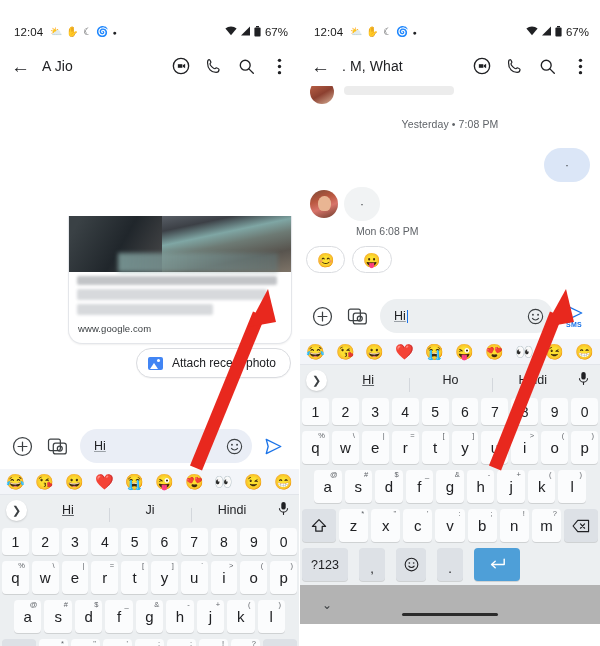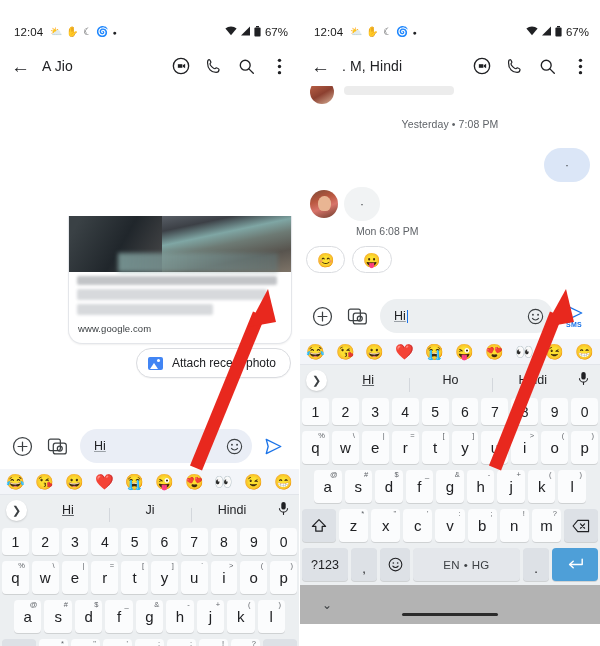--- a/index.html
+++ b/index.html
@@ -180,21 +180,21 @@
     box-shadow: 0 1px 0 rgba(0,0,0,.12);
   }
   .key .sup {
     position:absolute; top: 1px; right: 4px; font-size: 7.5px; color:#5f6368; line-height:1;
   }
   .key.num { height: 27px; font-size: 14px; }
   .key.fn { background:#dde1e6; flex: 0 0 auto; width: 30px; font-size: 14px; }
   .key.wide { width: 34px; }
   .krow.r3 { padding-left: 2px; padding-right: 2px; }
   .krow.r4 .key.letter { flex: 1; }
-  .bottom-row { display:flex; gap:3px; padding: 3px 2px 4px 2px; }
+  .bottom-row { display:flex; gap:11px; padding: 3px 2px 4px 2px; }
   .key.sym { background:#dde1e6; width: 46px; flex:0 0 auto; font-size: 12.5px; }
   .key.punct { background:#dde1e6; width: 26px; flex:0 0 auto; font-size: 13px; align-items:flex-end; padding-bottom:5px; }
   .key.emojikey { background:#dde1e6; width: 30px; flex:0 0 auto; font-size: 14px; }
   .key.space { flex:1; background:#e4e7eb; font-size: 11.5px; color:#3c4043; letter-spacing:.4px; }
   .key.enter { background:#4e9fd8; width: 46px; flex:0 0 auto; color:#fff; font-size: 15px; }
 
   
   .navbar {
     height: 39px; background:#b3b3b3; position:relative;
   }
@@ -523,21 +523,21 @@
               <rect x="2" y="0" width="3" height="1.4" fill="#202124"></rect>
               <rect x="0.4" y="1.4" width="6.2" height="9.2" rx="1" fill="#202124"></rect>
             </svg>
         </span>
         <span class="sb-batt">67%</span>
       </div>
     </div>
 
     <div class="appbar">
       <div class="back">←</div>
-      <div class="title">. M, Hindi</div>
+      <div class="title">. M, What</div>
       <div class="actions">
         <div class="ic">
           <svg width="18" height="18" viewBox="0 0 20 20">
               <circle cx="10" cy="10" r="8.5" fill="none" stroke="#202124" stroke-width="1.5"></circle>
               <path d="M6.5 8h5v4h-5z" fill="#202124"></path>
               <path d="M12 9.3 14.6 7.6v4.8L12 10.7z" fill="#202124"></path>
             </svg>
         </div>
         <div class="ic">
           <svg width="17" height="17" viewBox="0 0 20 20">
@@ -780,21 +780,20 @@
         <div class="key sym">?123</div>
         <div class="key punct">,</div>
         <div class="key emojikey">
           <svg width="15" height="15" viewBox="0 0 18 18">
               <circle cx="9" cy="9" r="7.6" fill="none" stroke="#202124" stroke-width="1.3"></circle>
               <circle cx="6.4" cy="7.2" r="1" fill="#202124"></circle>
               <circle cx="11.6" cy="7.2" r="1" fill="#202124"></circle>
               <path d="M5.8 11a4 4 0 0 0 6.4 0" fill="none" stroke="#202124" stroke-width="1.3" stroke-linecap="round"></path>
             </svg>
         </div>
-        <div class="key space">EN • HG</div>
         <div class="key punct">.</div>
         <div class="key enter">
           <svg width="18" height="15" viewBox="0 0 20 16">
               <path d="M18 2v6H4.4" fill="none" stroke="#fff" stroke-width="1.6" stroke-linecap="round" stroke-linejoin="round"></path>
               <path d="M8 4.4 4 8l4 3.6" fill="none" stroke="#fff" stroke-width="1.6" stroke-linecap="round" stroke-linejoin="round"></path>
             </svg>
         </div>
       </div>
     </div>
 

